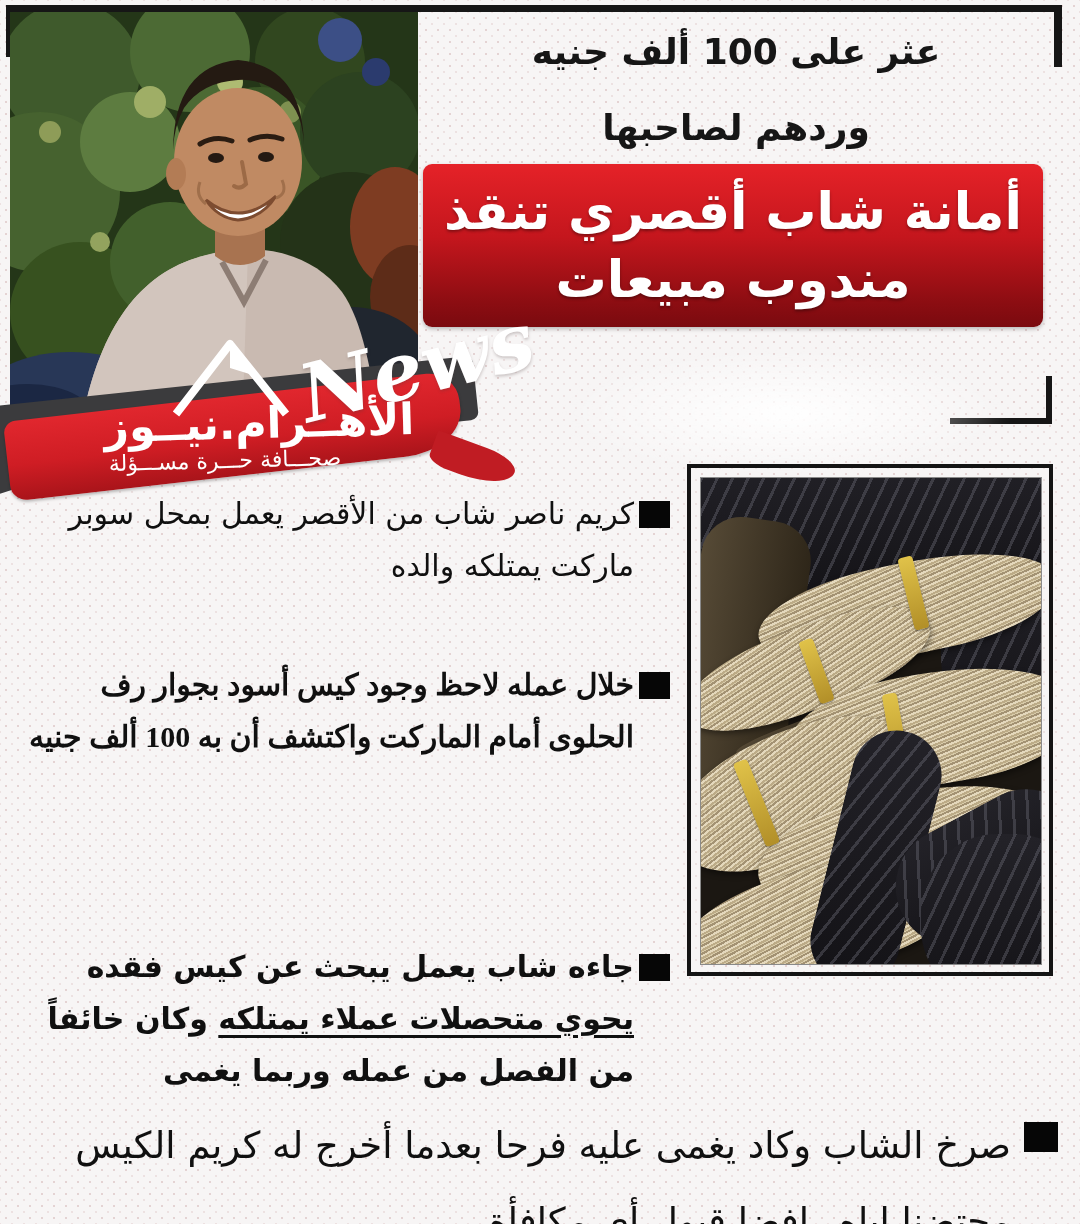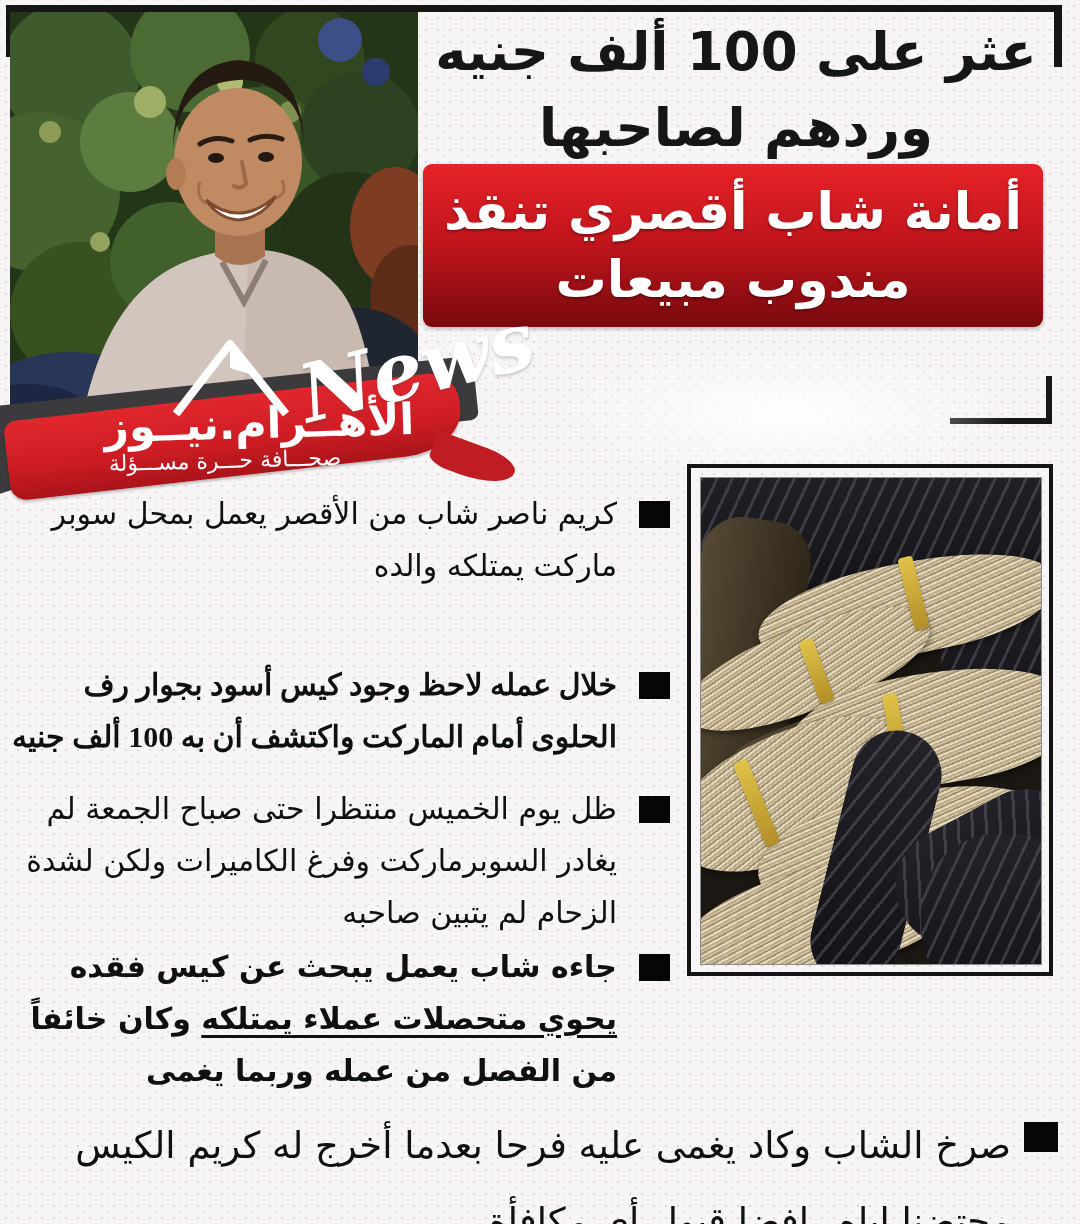--- a/index.html
+++ b/index.html
@@ -18,21 +18,21 @@
   }
   
   .top-rule{position:absolute;left:6px;top:5px;width:1056px;height:7px;background:#161616;}
   .cap-left{position:absolute;left:6px;top:5px;width:8px;height:52px;background:#161616;}
   .cap-right{position:absolute;left:1054px;top:5px;width:8px;height:62px;background:#161616;}
   .br-corner-h{position:absolute;left:950px;top:418px;width:102px;height:6px;background:#161616;}
   .br-corner-v{position:absolute;left:1046px;top:376px;width:6px;height:48px;background:#161616;}
 
   
   .headline{position:absolute;left:428px;top:14px;width:616px;text-align:center;
-    color:#161616;font-weight:700;font-size:53px;line-height:76px;letter-spacing:-1px;}
+    color:#161616;font-weight:700;font-size:36px;line-height:76px;letter-spacing:-1px;}
 
   
   .banner{position:absolute;left:423px;top:164px;width:620px;height:163px;border-radius:9px;
     background:linear-gradient(180deg,#e52228 0%,#c4161d 45%,#8c0d12 85%,#7a0a0f 100%);
     box-shadow:0 2px 4px rgba(0,0,0,.25);
     display:flex;flex-direction:column;justify-content:center;align-items:center;
     color:#fff;font-weight:700;font-size:51px;line-height:68px;text-shadow:0 2px 3px rgba(0,0,0,.35);}
 
   
   .white-smear{position:absolute;left:560px;top:348px;width:450px;height:130px;border-radius:50%;
@@ -69,21 +69,21 @@
   .stripes{background:repeating-linear-gradient(168deg,#e4d8bc 0 2px,#bcab87 2px 4px,#d8cba9 4px 5px,#a39273 5px 7px);}
   .bundle{position:absolute;border-radius:45% 55% 40% 50%/50% 50% 45% 55%;box-shadow:0 3px 6px rgba(0,0,0,.45);}
   .bill-edge{position:absolute;background:linear-gradient(90deg,#564a36,#2e2619);border-radius:40%;}
   .band{position:absolute;width:15px;background:linear-gradient(180deg,#e0c249,#b28f28);border-radius:4px;box-shadow:0 1px 2px rgba(0,0,0,.5);}
   .bag{position:absolute;background:
       repeating-linear-gradient(115deg,rgba(120,120,132,.35) 0 3px,rgba(0,0,0,0) 3px 14px),
       linear-gradient(180deg,#232228,#131216);}
   .bag-soft{border-radius:45%;}
 
   
-  .bullet{position:absolute;right:410px;width:662px;display:flex;direction:rtl;gap:22px;color:#101010;}
+  .bullet{position:absolute;right:410px;width:662px;display:flex;direction:rtl;gap:5px;color:#101010;}
   .bullet p,.footer p{margin:0;font-size:30px;line-height:52px;text-align:right;}
   .sq{flex:0 0 auto;width:31px;height:27px;background:#060606;margin-top:13px;}
   .bold p{font-weight:700;}
   .b1{top:488px;} .b2{top:659px;font-family:Liberation Serif, serif;} .b3{top:783px;} .b4{top:941px;}
   .footer{position:absolute;right:22px;left:14px;top:1108px;display:flex;direction:rtl;gap:13px;color:#101010;}
   .footer .sq{width:34px;height:30px;margin-top:14px;}
   .footer p{font-size:37px;line-height:76px;}
   .u{text-decoration:underline;text-decoration-thickness:3px;text-underline-offset:6px;}
 </style>
 </head>
@@ -196,24 +196,20 @@
   <div class="bullet b1">
     <span class="sq"></span>
     <p>كريم ناصر شاب من الأقصر يعمل بمحل سوبر ماركت يمتلكه والده</p>
   </div>
 
   <div class="bullet b2 bold">
     <span class="sq"></span>
     <p>خلال عمله لاحظ وجود كيس أسود بجوار رف الحلوى أمام الماركت واكتشف أن به 100 ألف جنيه</p>
   </div>
 
-  <div class="bullet b3">
-    <span class="sq"></span>
-    <p>ظل يوم الخميس منتظرا حتى صباح الجمعة لم يغادر السوبرماركت وفرغ الكاميرات ولكن لشدة الزحام لم يتبين صاحبه</p>
-  </div>
 
   <div class="bullet b4 bold">
     <span class="sq"></span>
     <p><span>جاءه شاب يعمل يبحث عن كيس فقده </span><span class="u">يحوي متحصلات عملاء يمتلكه</span><span> وكان خائفاً من الفصل من عمله وربما يغمى</span></p>
   </div>
 
   <div class="footer">
     <span class="sq"></span>
     <p>صرخ الشاب وكاد يغمى عليه فرحا بعدما أخرج له كريم الكيس محتضنا إياه رافضا قبول أي مكافأة</p>
   </div>

